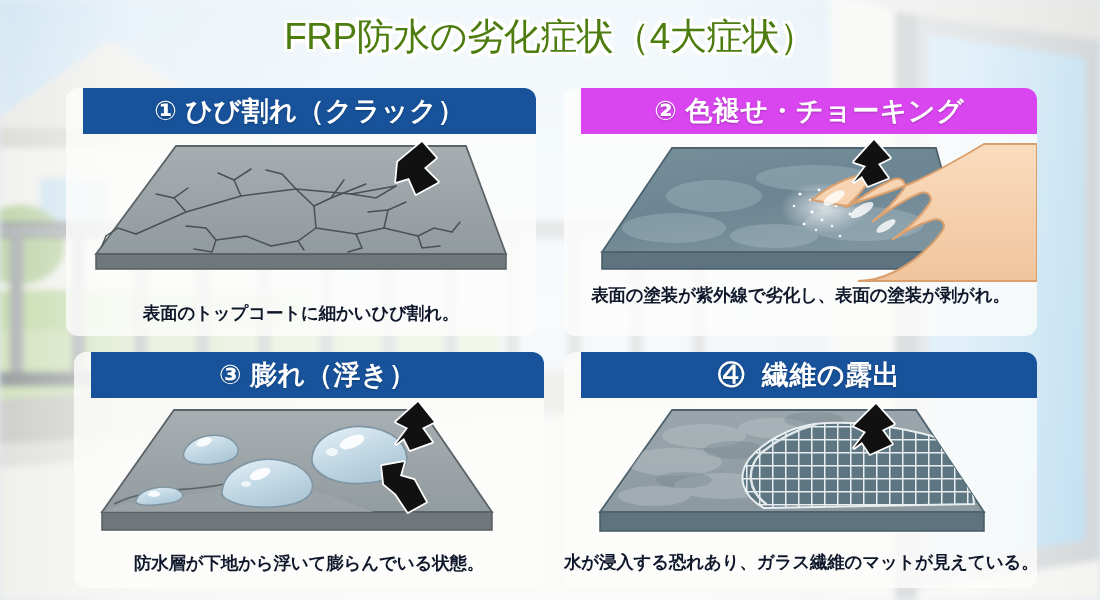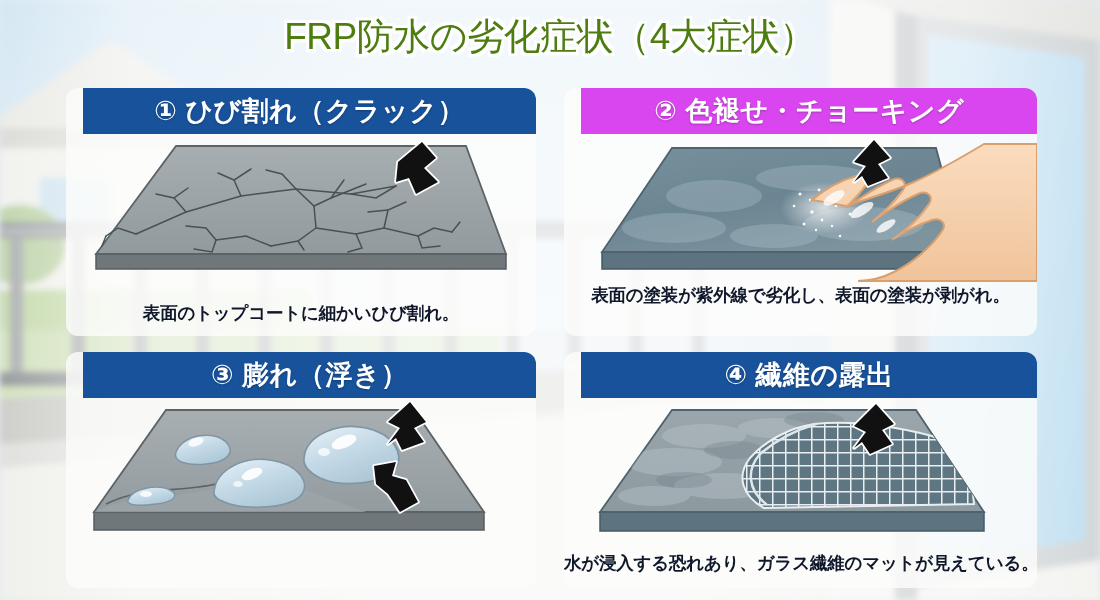--- a/index.html
+++ b/index.html
@@ -51,22 +51,22 @@
   
   .card {
     position:absolute;
     background: rgba(252,252,251,0.80);
     border-radius: 12px;
     overflow: hidden;
     box-shadow: 0 0 0 0 rgba(0,0,0,0);
   }
   #card1 { left:66px;  top:88px;  width:470px; height:248px; }
   #card2 { left:564px; top:88px;  width:473px; height:248px; }
-  #card3 { left:66px;  top:352px; width:470px; height:236px; }
-  #card4 { left:564px; top:352px; width:473px; height:236px; }
+  #card3 { left:74px;  top:352px; width:470px; height:236px; }
+  #card4 { left:564px; top:352px; width:473px; height:236px;font-family:Liberation Mono, monospace; }
 
   .card-header {
     height: 46px;
     display:flex; align-items:center; justify-content:center;
     color:#fff;
     font-size: 27px;
     font-weight: 900;
     letter-spacing: 0.5px;
     white-space:nowrap;
     text-shadow: 0 1px 2px rgba(0,0,0,0.25);
@@ -370,20 +370,23 @@
           <g>
             <polygon points="322,44 334,28 322,22 344,2 360,22 348,28 358,42 336,50 330,38" fill="#111" stroke="#fff" stroke-width="3.5" stroke-linejoin="round"></polygon>
             <polygon points="322,44 334,28 322,22 344,2 360,22 348,28 358,42 336,50 330,38" fill="#111"></polygon>
           </g>
           <g>
             <polygon points="308,66 330,62 326,76 340,80 352,102 334,112 322,94 310,84" fill="#111" stroke="#fff" stroke-width="3.5" stroke-linejoin="round"></polygon>
             <polygon points="308,66 330,62 326,76 340,80 352,102 334,112 322,94 310,84" fill="#111"></polygon>
           </g>
         </svg>
       </div>
+      <div class="caption">
+        <span class="cap-line">防水層が下地から浮いて膨らんでいる状態。</span>
+      </div>
     </div>
   </div>
 
   <div class="card" id="card4">
     <div class="card-header hdr-blue">④ 繊維の露出</div>
     <div class="card-body">
       <div class="art-wrap">
         <svg viewBox="0 0 473 142" preserveAspectRatio="xMidYMid meet" width="100%" height="100%">
           <defs>
             <linearGradient id="slab4" x1="0" y1="0" x2="0" y2="1">

